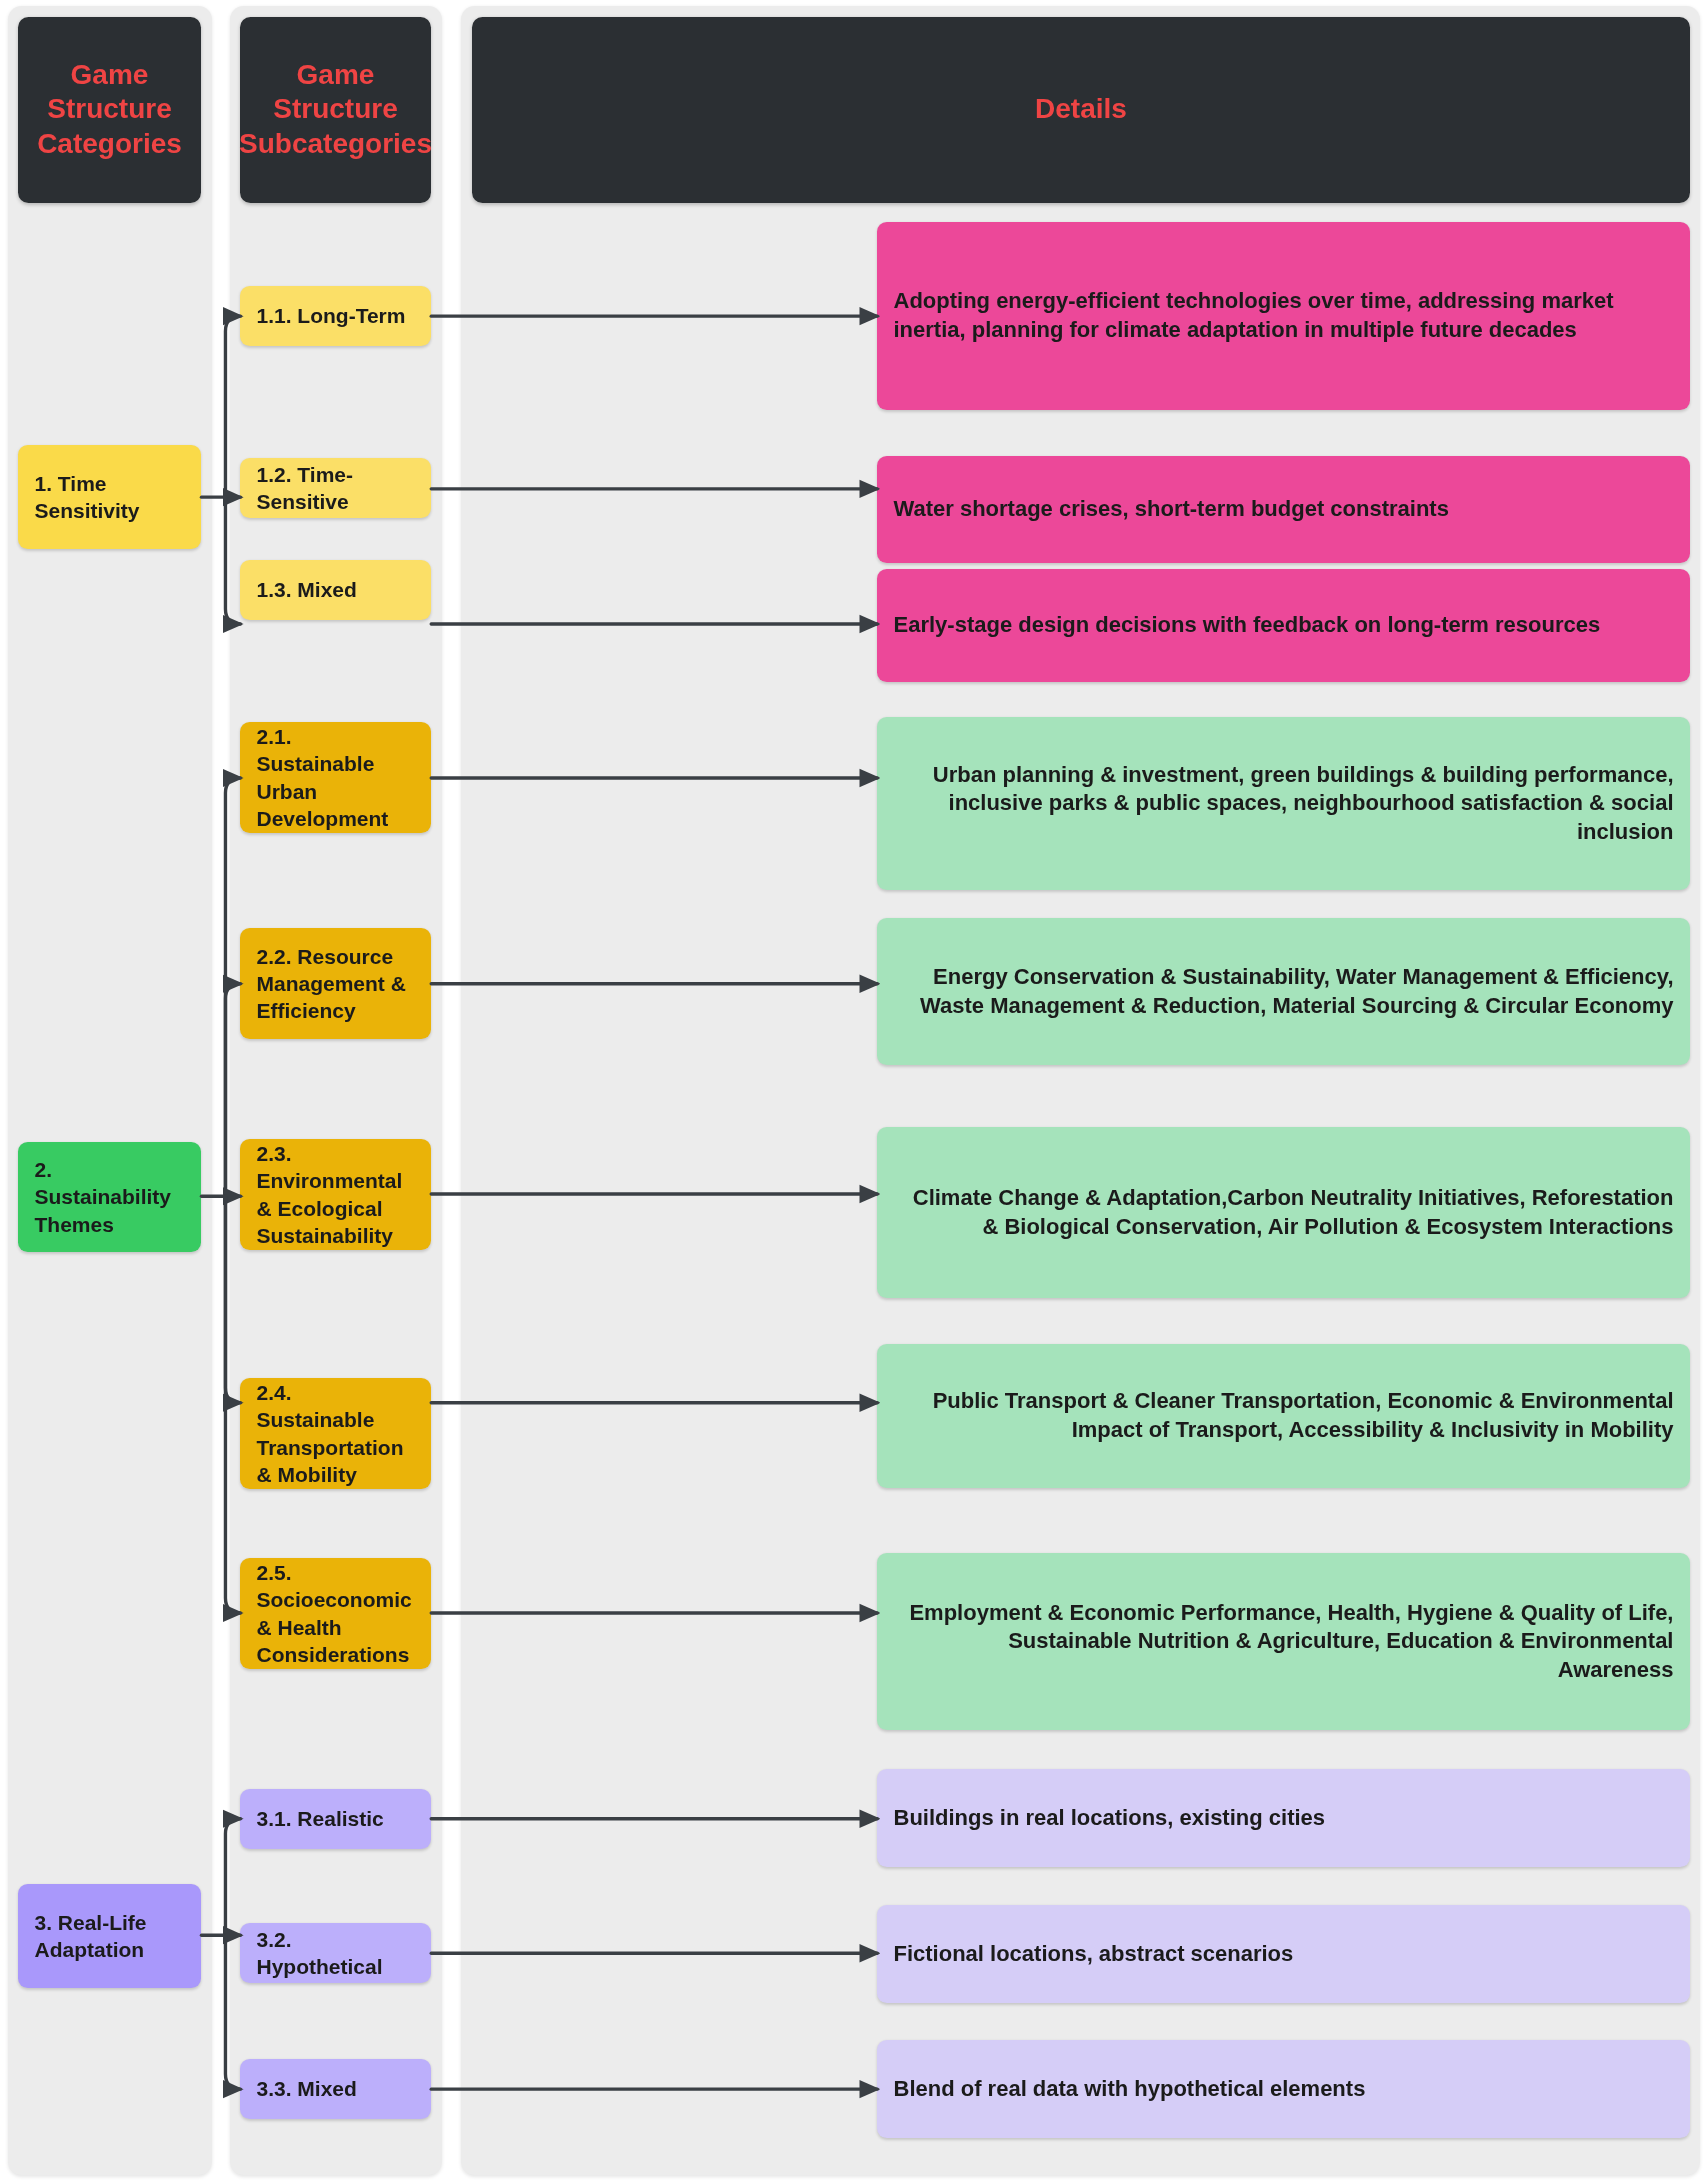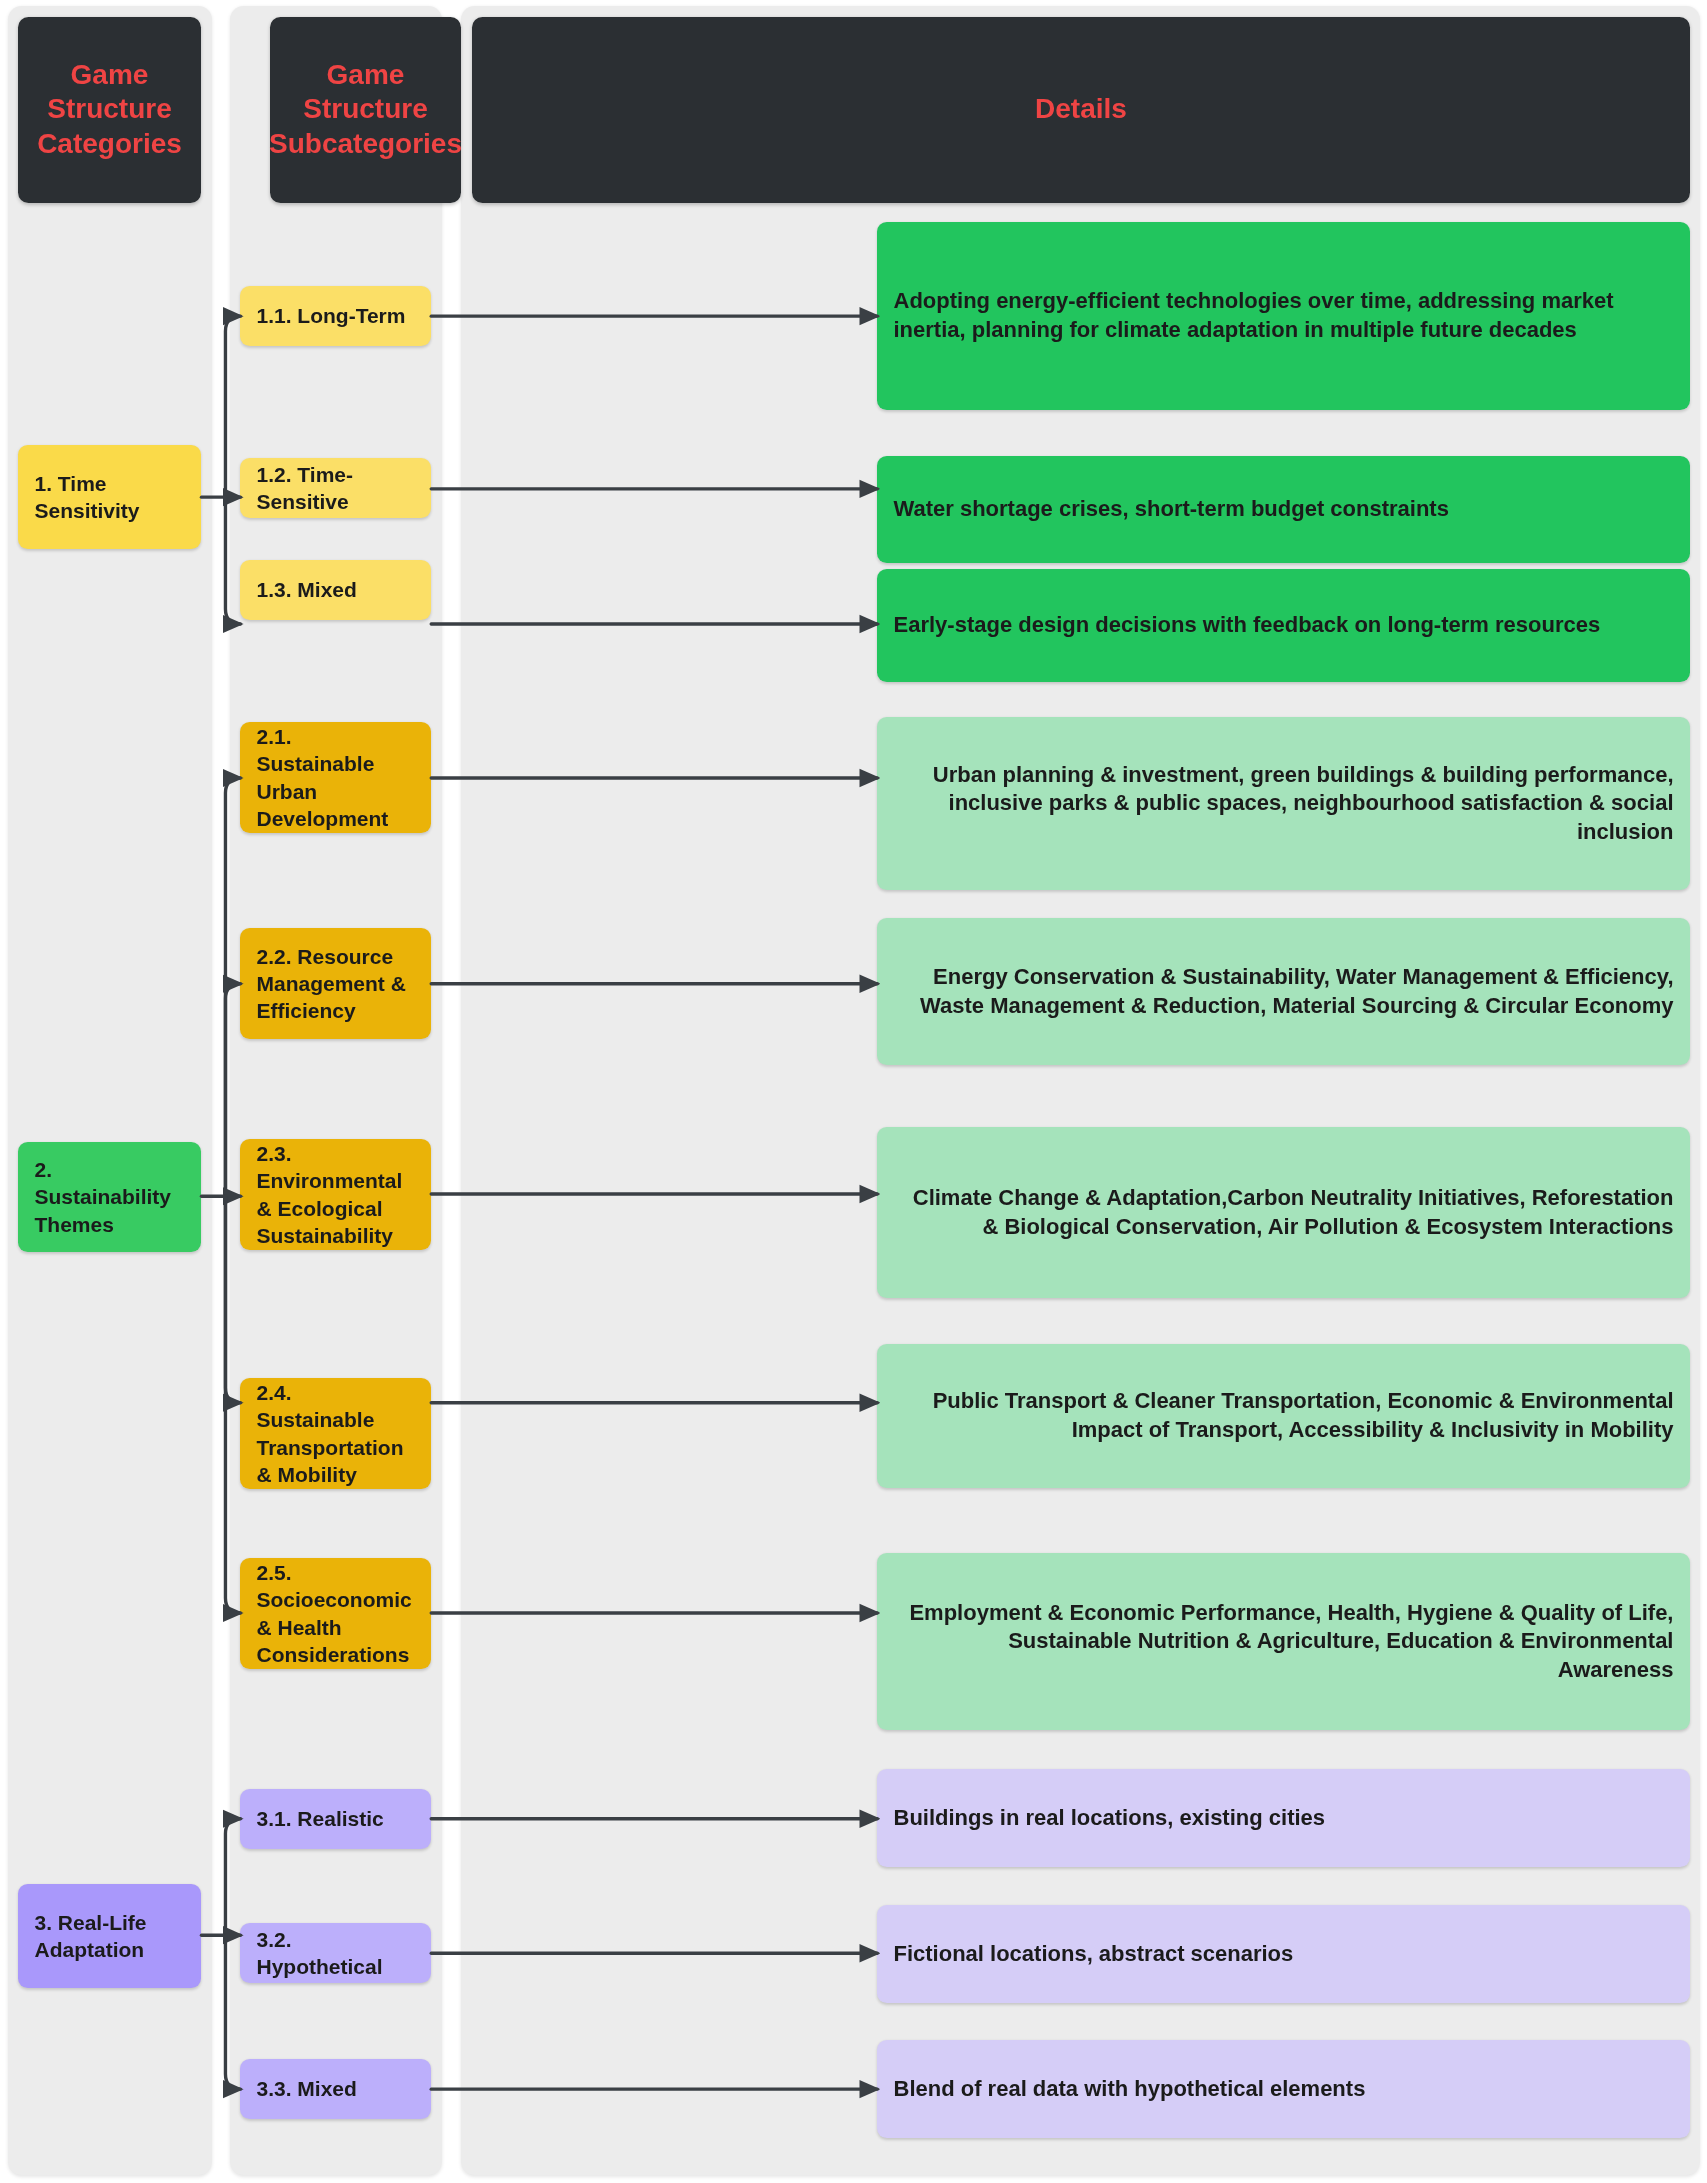--- a/index.html
+++ b/index.html
@@ -38,21 +38,21 @@
     align-items: center;
     justify-content: center;
     text-align: center;
     font-weight: bold;
     font-size: 28px;
     line-height: 1.22;
     padding: 0 10.5px;
     box-shadow: 0 1.5px 3.8px rgba(0,0,0,0.22);
   }
   #header-categories    { left: 18px;  top: 16.5px; width: 183px;  height: 186px; }
-  #header-subcategories { left: 240px; top: 16.5px; width: 191px;  height: 186px; margin-left: 30px; }
+  #header-subcategories { left: 240px; top: 16.5px; width: 191px;  height: 186px; }
   #header-details       { left: 472px; top: 16.5px; width: 1218px; height: 186px; }
 
   
   .node {
     position: absolute;
     border-radius: 9.8px;
     display: flex;
     align-items: center;
     font-weight: bold;
     color: #1b1b1b;
@@ -67,21 +67,21 @@
 
   
   .c-yellow-strong { background: #fada49; }
   .c-green-strong  { background: #38cb62; }
   .c-purple-strong { background: #a998fb; }
 
   .c-yellow-sub { background: #fbdf67; }
   .c-green-sub  { background: #eab308; }
   .c-purple-sub { background: #bcaffb; }
 
-  .c-yellow-det { background: #22c55e; }
+  .c-yellow-det { background: #ec4899; }
   .c-green-det  { background: #a5e3bb; text-align: right; }
   .c-purple-det { background: #d5cdf7; }
 
   
   #wires {
     position: absolute;
     left: 0; top: 0;
     width: 1708px; height: 2183px;
     pointer-events: none;
   }

